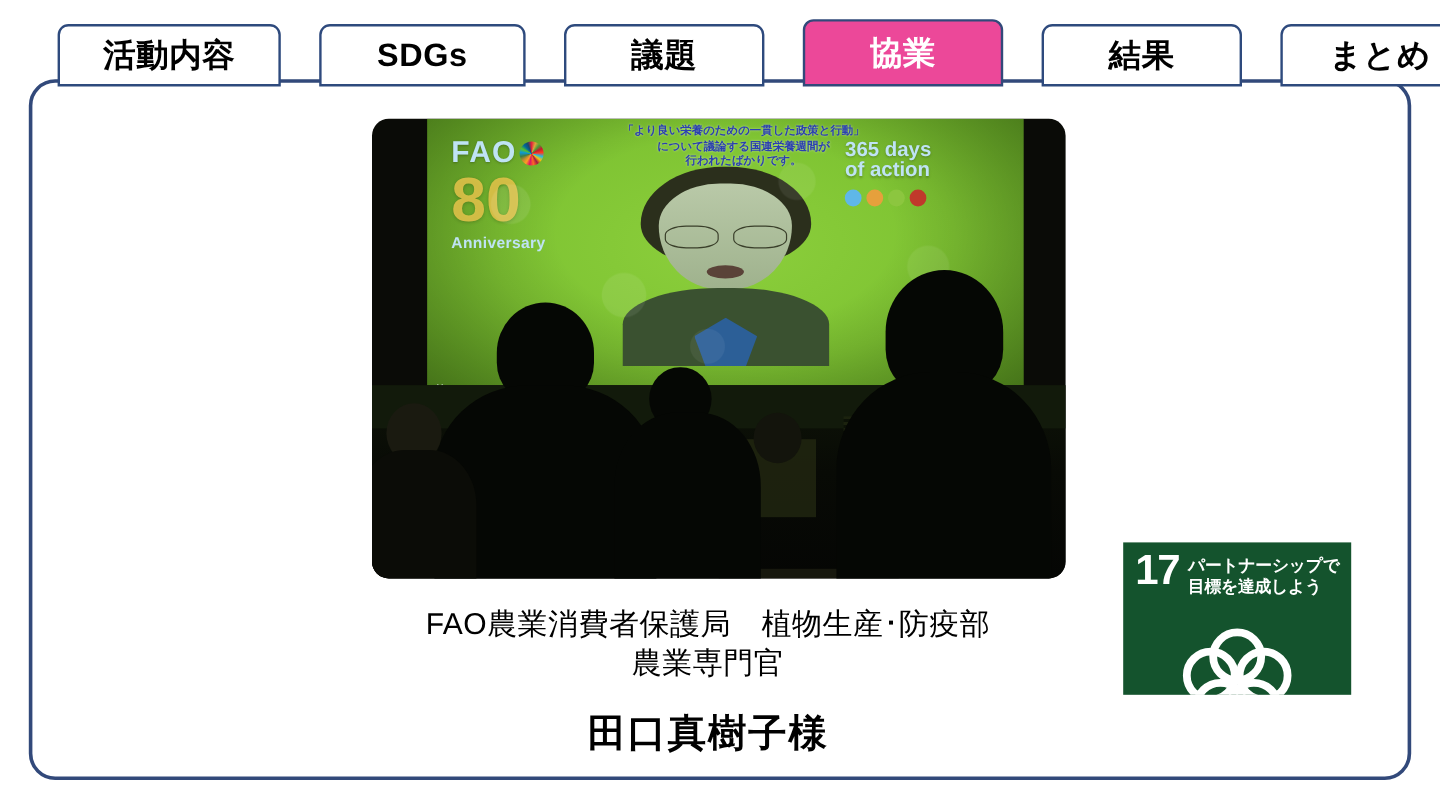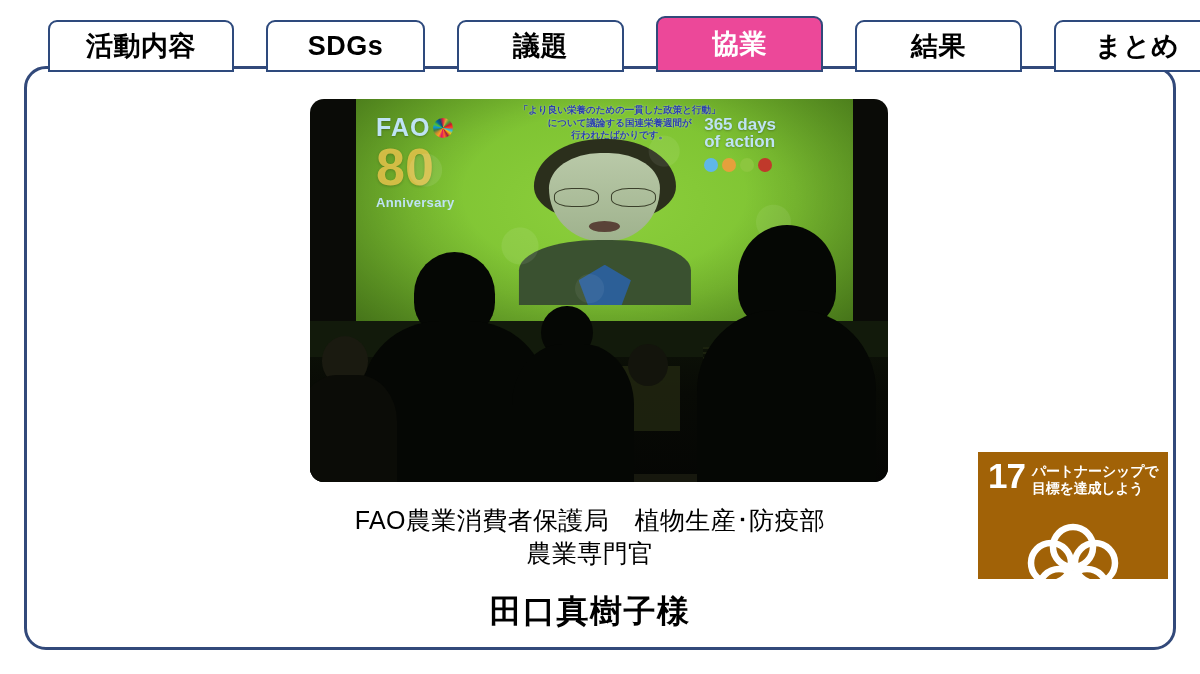--- a/index.html
+++ b/index.html
@@ -46,21 +46,21 @@
     white-space: nowrap;
   }
   .tab.active {
     background: #ec4899;
     color: #ffffff;
     border-color: #32497A;
     height: 56px;
     font-weight: 700;
   }
   .tab.w-act   { width: 186px; }
-  .tab.w-sdgs  { width: 159px; }
+  .tab.w-sdgs  { width: 172px; }
   .tab.w-gidai { width: 167px; }
   .tab.w-kyo   { width: 167px; }
   .tab.w-kekka { width: 167px; }
   .tab.w-mato  { width: 166px; margin-right: 0; margin-top: 12px; }
 
   
   .content-frame {
     position: absolute;
     left: 24px;
     top: 66px;
@@ -298,25 +298,25 @@
     margin-top: 19px;
     font-size: 32px;
     font-weight: 700;
     letter-spacing: 1.5px;
     color: #000000;
   }
 
   
   .sdg-badge {
     position: absolute;
-    left: 978px;
+    left: 936px;
     top: 452px;
     width: 190px;
     height: 127px;
-    background: #a16207;
+    background: #14532d;
     z-index: 6;
     color: #ffffff;
     overflow: hidden;
   }
   .sdg-top {
     display: flex;
     align-items: flex-start;
     padding: 9px 8px 0 10px;
   }
   .sdg-num {

